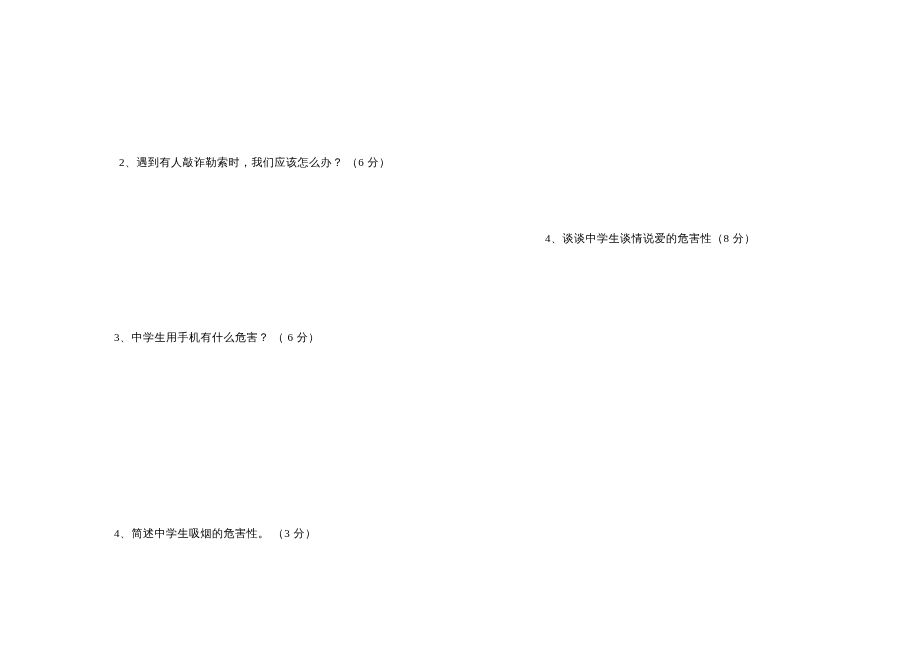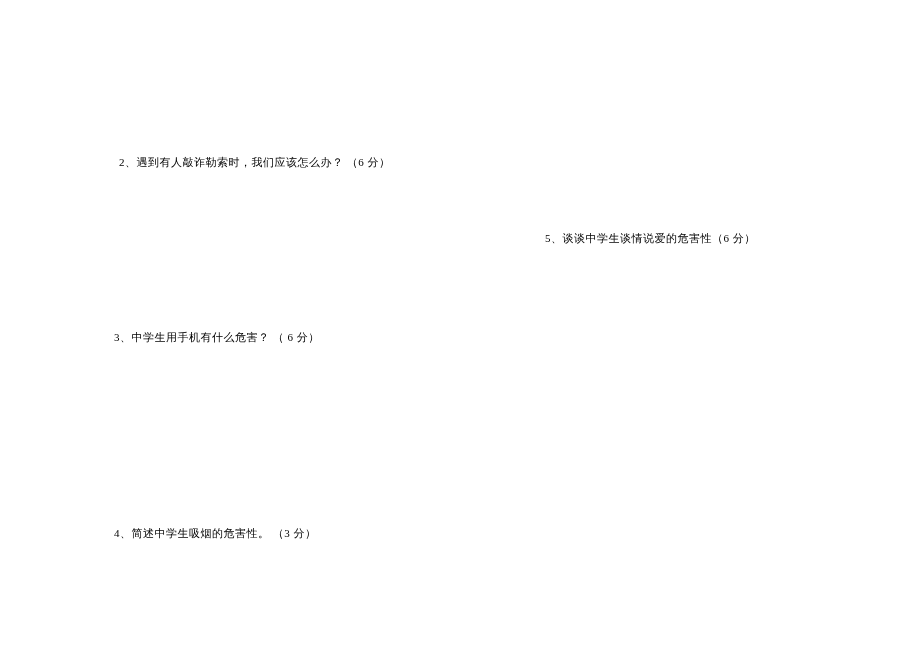--- a/index.html
+++ b/index.html
@@ -49,17 +49,17 @@
       font-size: 8px;
       color: #666666;
       letter-spacing: 1px;
     }
   </style>
 </head>
 <body>
 
 <div class="page">
   <div class="question q2">2、遇到有人敲诈勒索时，我们应该怎么办？  （6 分）</div>
-  <div class="question q5">5、谈谈中学生谈情说爱的危害性（6 分）</div>
+  <div class="question q5">4、谈谈中学生谈情说爱的危害性（8 分）</div>
   <div class="question q3">3、中学生用手机有什么危害？ （ 6 分）</div>
   <div class="question q4">4、简述中学生吸烟的危害性。 （3 分）</div>
   <div class="page-num">- 4 -</div>
 </div>
 
 </body></html>

